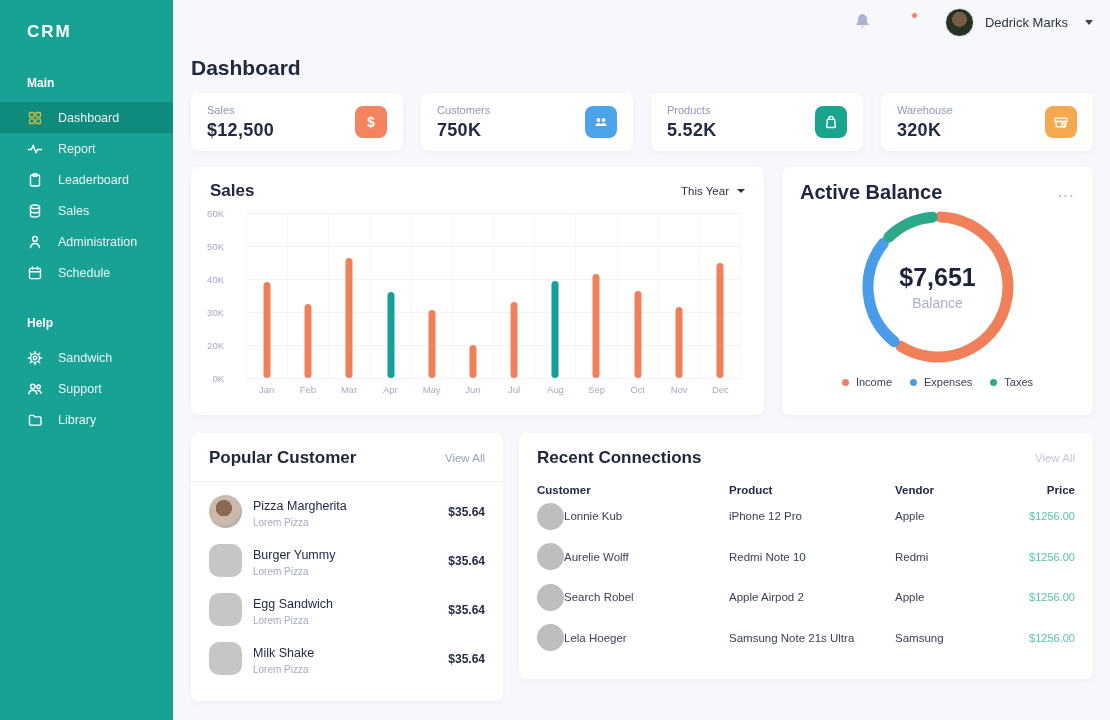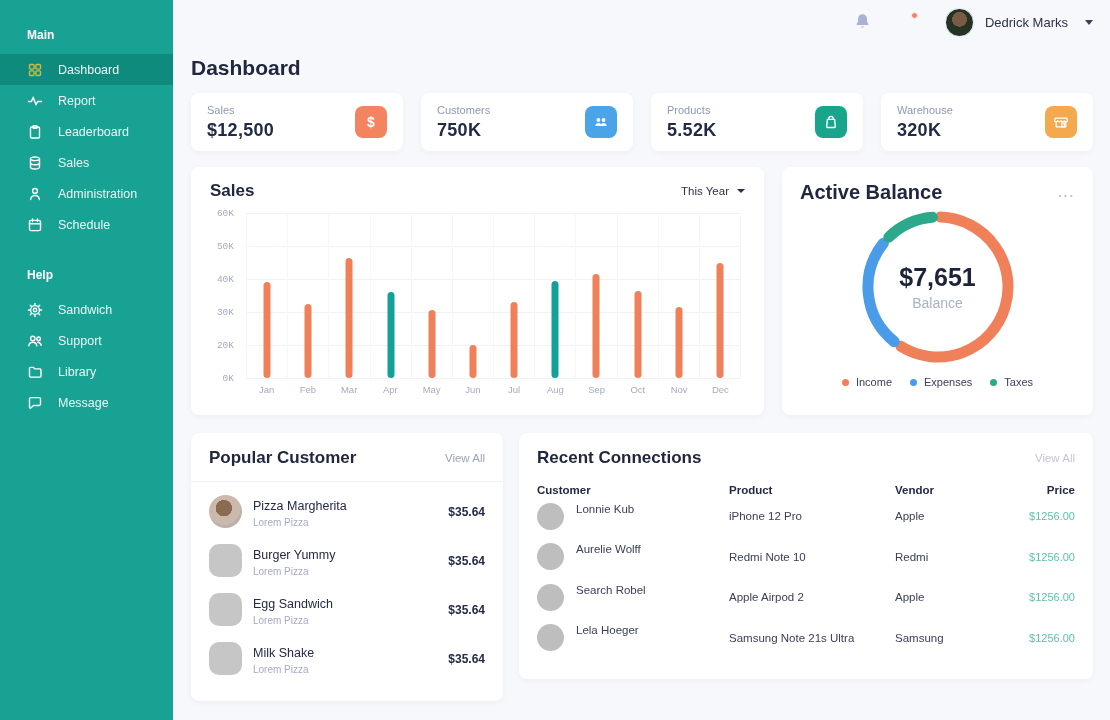--- a/index.html
+++ b/index.html
@@ -48,21 +48,21 @@
   
   .charts-row { display:flex; gap:18px; margin-top:16px; }
   .card { background:#fff; border-radius:8px; box-shadow:0 2px 6px rgba(25,35,70,.04); }
   .sales-card { width:573px; height:248px; padding:14px 19px 0; }
   .card-head { display:flex; align-items:center; justify-content:space-between; }
   .card-title { font-size:17px; font-weight:bold; color:#21273F; }
   .filter { display:flex; align-items:center; gap:8px; font-size:11.5px; color:#2B3147; cursor:pointer; }
   .filter .chev { width:0; height:0; border-left:4px solid transparent; border-right:4px solid transparent; border-top:4.5px solid #2B3147; }
   .chart-wrap { position:relative; margin-top:12px; height:190px; }
   .y-labels { position:absolute; left:0; top:0; width:26px; height:165px; }
-  .y-labels span { position:absolute; right:2px; font-size:9.5px; color:#A4ABC2; transform:translateY(-50%);font-family:Liberation Mono, monospace; }
+  .y-labels span { position:absolute; right:12px; font-size:9.5px; color:#A4ABC2; transform:translateY(-50%); }
   .plot { position:absolute; left:36px; right:4px; top:0; height:165px; }
   .hgrid { position:absolute; left:0; right:0; height:1px; background:#F1F2F7; }
   .cols { position:absolute; inset:0; display:flex; }
   .col { flex:1; position:relative; border-left:1px solid #F5F6FA; }
   .col:last-child { border-right:1px solid #F5F6FA; }
   .bar { position:absolute; bottom:0; left:50%; transform:translateX(-50%); width:7px; border-radius:4px; }
   .x-labels { position:absolute; left:36px; right:4px; top:171px; display:flex; }
   .x-labels span { flex:1; text-align:center; font-size:9.5px; color:#A4ABC2; }
   
   .balance-card { flex:1; height:248px; padding:14px 18px; display:flex; flex-direction:column; }
@@ -87,29 +87,30 @@
   .product-info { margin-left:11px; }
   .product-name { font-size:12.5px; font-weight:normal; color:#232A46; }
   .product-sub { font-size:10px; color:#A3AAC4; margin-top:3px; }
   .product-price { margin-left:auto; font-size:12px; font-weight:bold; color:#232A46; }
   .connections-card { flex:1; height:246px; padding:15px 18px; }
   .conn-grid { display:grid; grid-template-columns:192px 166px 130px 1fr; align-items:center; }
   .conn-cols { margin-top:16px; }
   .conn-col-label { font-size:11.5px; font-weight:bold; color:#232A46; }
   .conn-col-label:last-child { text-align:right; }
   .conn-row { height:40.5px; }
-  .conn-customer { display:flex; align-items:flex-start; gap:12px; }
+  .conn-customer { display:flex; align-items:center; }
   .conn-avatar { width:27px; height:27px; border-radius:50%; background:#BEBEBE; }
   .conn-cell { font-size:11.5px; color:#3A4057; }
   .conn-price { text-align:right; font-size:11px; color:#58C3AB; }
 </style>
 </head>
 <body>
 
 <aside class="sidebar">
+  <div class="logo">CRM</div>
   <nav id="sidebar-nav">
       <div class="section-label">Main</div>
       <div class="nav-item active">
         <span class="nav-icon">
           <svg viewBox="0 0 16 16">
             <rect x="2.5" y="2.5" width="4.6" height="4.6" rx="1"></rect>
             <rect x="8.9" y="2.5" width="4.6" height="4.6" rx="1"></rect>
             <rect x="2.5" y="8.9" width="4.6" height="4.6" rx="1"></rect>
             <rect x="8.9" y="8.9" width="4.6" height="4.6" rx="1"></rect>
           </svg>
@@ -183,28 +184,20 @@
         </span>
         <span>Support</span>
       </div>
       <div class="nav-item">
         <span class="nav-icon">
           <svg viewBox="0 0 16 16">
             <path d="M2.5 4.4c0-.6.4-1 1-1h3l1.2 1.5h5.3c.6 0 1 .4 1 1v6.2c0 .6-.4 1-1 1H3.5c-.6 0-1-.4-1-1z"></path>
           </svg>
         </span>
         <span>Library</span>
-      </div>
-      <div class="nav-item">
-        <span class="nav-icon">
-          <svg viewBox="0 0 16 16">
-            <path d="M2.5 4c0-.8.6-1.4 1.4-1.4h8.2c.8 0 1.4.6 1.4 1.4v5.1c0 .8-.6 1.4-1.4 1.4H6.6l-2.8 2.4c-.5.4-1.3.1-1.3-.6z"></path>
-          </svg>
-        </span>
-        <span>Message</span>
       </div>
     </nav>
 </aside>
 
 <div class="main">
 
   <div class="topbar">
     <div class="top-icons">
       <span class="bell">
         <svg viewBox="0 0 16 16">

